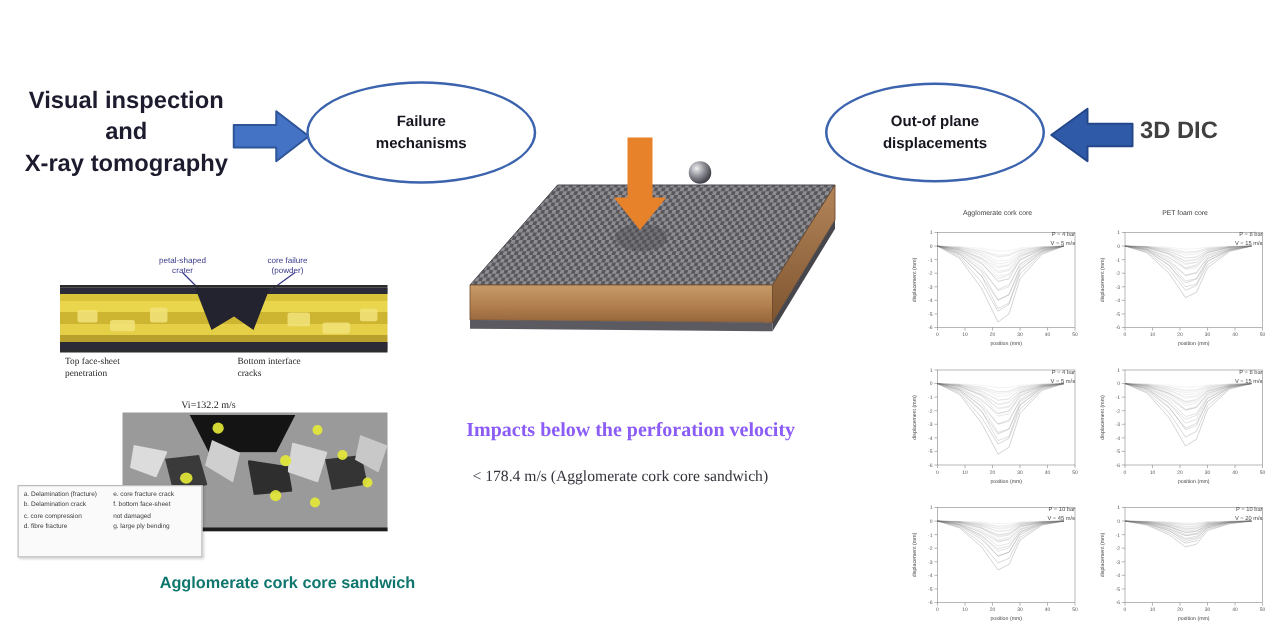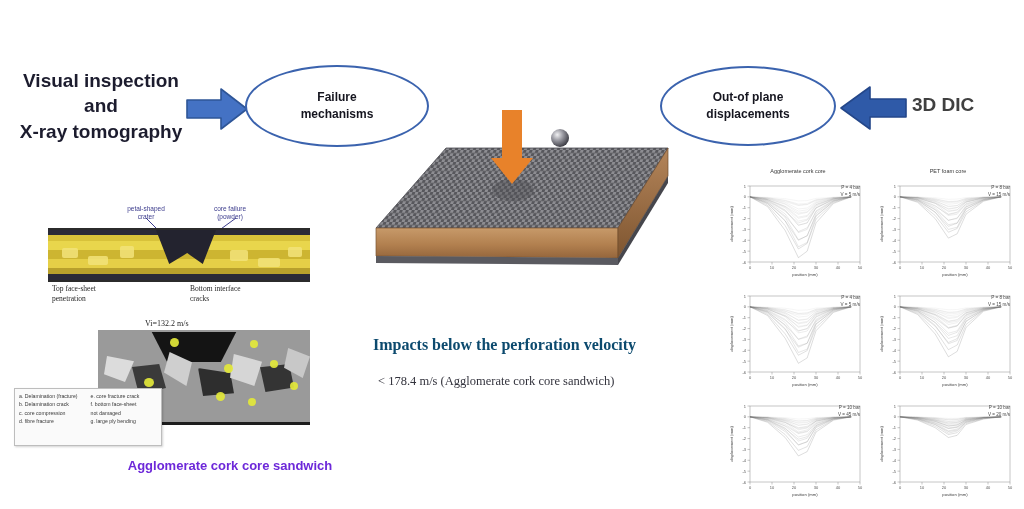--- a/index.html
+++ b/index.html
@@ -49,21 +49,21 @@
   
   .arrow-svg{position:absolute;}
 
   
   .panel-wrap{position:absolute;left:368px;top:108px;width:335px;height:215px;}
 
   
   .impact-title{
     position:absolute;left:373px;top:336px;width:340px;
     font-family:"Liberation Serif", serif;
-    font-weight:bold;font-size:16px;color:#0c4a6e;
+    font-weight:bold;font-size:16px;color:#8b5cf6;
   }
   .impact-lines{
     position:absolute;left:378px;top:372px;width:350px;
     font-family:"Liberation Serif", serif;
     font-size:12.5px;line-height:1.5;color:#33333d;
   }
 
   
   .ct1{position:absolute;left:48px;top:228px;width:262px;height:50px;
        border-top:2px solid #2b2b2b;border-bottom:2px solid #2b2b2b;
@@ -97,21 +97,21 @@
     background:#fafafa;border:1px solid #bdbdbd;
     box-shadow:1px 1px 2px rgba(0,0,0,.18);
     padding:3px 4px;box-sizing:border-box;
     display:flex;gap:5px;
   }
   .legend-col{flex:1;font-family:"Liberation Sans", sans-serif;
     font-size:5.2px;line-height:1.62;color:#3a3a3a;}
   .bottom-cap{
     position:absolute;left:70px;top:458px;width:320px;text-align:center;
     font-family:"Liberation Sans", sans-serif;
-    font-weight:bold;font-size:13px;color:#6d28d9;
+    font-weight:bold;font-size:13px;color:#0f766e;
   }
 
   
   .charts{position:absolute;left:722px;top:168px;width:300px;height:338px;}
   .chart-col-head{
     position:absolute;top:0;font-family:"Liberation Sans", sans-serif;
     font-size:5.5px;color:#3a3a3a;text-align:center;width:140px;
   }
   .chart-cell{position:absolute;width:140px;height:100px;}
   .chart-svg{display:block;}

